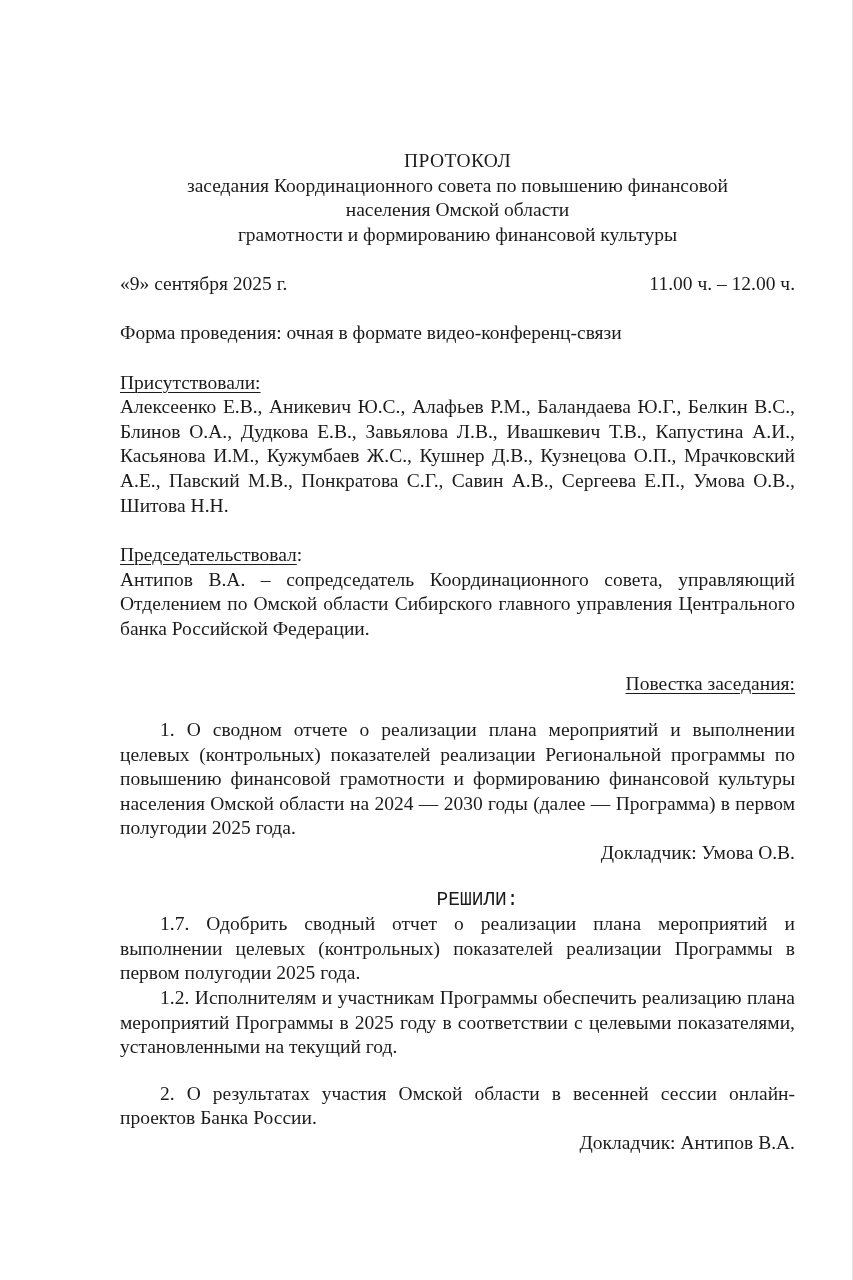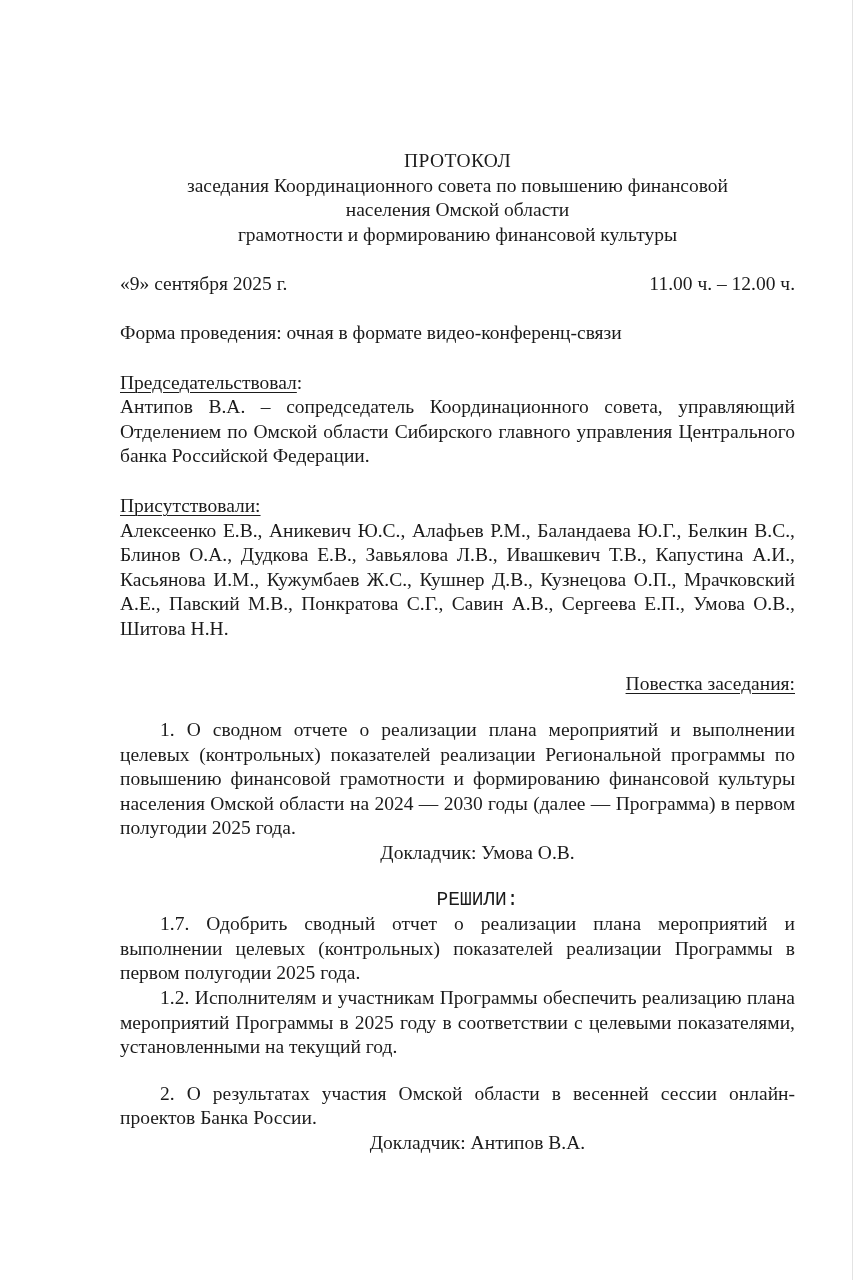--- a/index.html
+++ b/index.html
@@ -75,21 +75,21 @@
   
   .item {
     margin-top: 22px;
     text-align: justify;
     text-align-last: left;
   }
   .item .indent { display: inline-block; width: 40px; }
   .speaker {
     margin-top: 0;
     text-indent: 40px;
-    text-align: center;
+    text-align: right;
   }
   .decisions-label {
     margin-top: 22px;
     text-indent: 40px;
     text-align: center;
     font-family: Liberation Mono, monospace;
   }
   .decision {
     margin-top: 0;
     text-align: justify;
@@ -111,27 +111,27 @@
     </div>
 
     <div class="meta-row">
       <div class="meta-left">«9» сентября 2025 г.</div>
       <div class="meta-right">11.00 ч. – 12.00 ч.</div>
     </div>
 
     <div class="form-line">Форма проведения: очная в формате видео-конференц-связи</div>
 
     <div class="section">
-      <div><span class="label-underline">Председательствовал</span><span>:</span></div>
-      <div class="para">Антипов В.А. – сопредседатель Координационного совета, управляющий Отделением по Омской области Сибирского главного управления Центрального банка Российской Федерации.</div>
+      <div><span class="label-underline">Присутствовали: </span></div>
+      <div class="para">Алексеенко Е.В., Аникевич Ю.С., Алафьев Р.М., Баландаева Ю.Г., Белкин В.С., Блинов О.А., Дудкова Е.В., Завьялова Л.В., Ивашкевич Т.В., Капустина А.И., Касьянова И.М., Кужумбаев Ж.С., Кушнер Д.В., Кузнецова О.П., Мрачковский А.Е., Павский М.В., Понкратова С.Г., Савин А.В., Сергеева Е.П., Умова О.В., Шитова Н.Н.</div>
     </div>
 
     <div class="section">
-      <div><span class="label-underline">Присутствовали: </span></div>
-      <div class="para">Алексеенко Е.В., Аникевич Ю.С., Алафьев Р.М., Баландаева Ю.Г., Белкин В.С., Блинов О.А., Дудкова Е.В., Завьялова Л.В., Ивашкевич Т.В., Капустина А.И., Касьянова И.М., Кужумбаев Ж.С., Кушнер Д.В., Кузнецова О.П., Мрачковский А.Е., Павский М.В., Понкратова С.Г., Савин А.В., Сергеева Е.П., Умова О.В., Шитова Н.Н.</div>
+      <div><span class="label-underline">Председательствовал</span><span>:</span></div>
+      <div class="para">Антипов В.А. – сопредседатель Координационного совета, управляющий Отделением по Омской области Сибирского главного управления Центрального банка Российской Федерации.</div>
     </div>
 
     <div class="agenda-heading"><span class="label-underline">Повестка заседания:</span></div>
 
     <div class="item"><span class="indent"></span><span>1.</span>&nbsp;<span>О сводном отчете о реализации плана мероприятий и выполнении целевых (контрольных) показателей реализации Региональной программы по повышению финансовой грамотности и формированию финансовой культуры населения Омской области на 2024 — 2030 годы (далее — Программа)  в первом полугодии 2025 года.</span></div>
     <div class="speaker">Докладчик: Умова О.В.</div>
 
     <div class="decisions-label">РЕШИЛИ:</div>
     <div class="decision"><span class="indent"></span><span>1.7.</span>&nbsp;<span>Одобрить сводный отчет о реализации плана мероприятий и выполнении целевых (контрольных) показателей реализации Программы в первом полугодии 2025 года.</span></div>
     <div class="decision"><span class="indent"></span><span>1.2.</span>&nbsp;<span>Исполнителям и участникам Программы обеспечить реализацию плана мероприятий Программы в 2025 году в соответствии с целевыми показателями, установленными на текущий год.</span></div>

